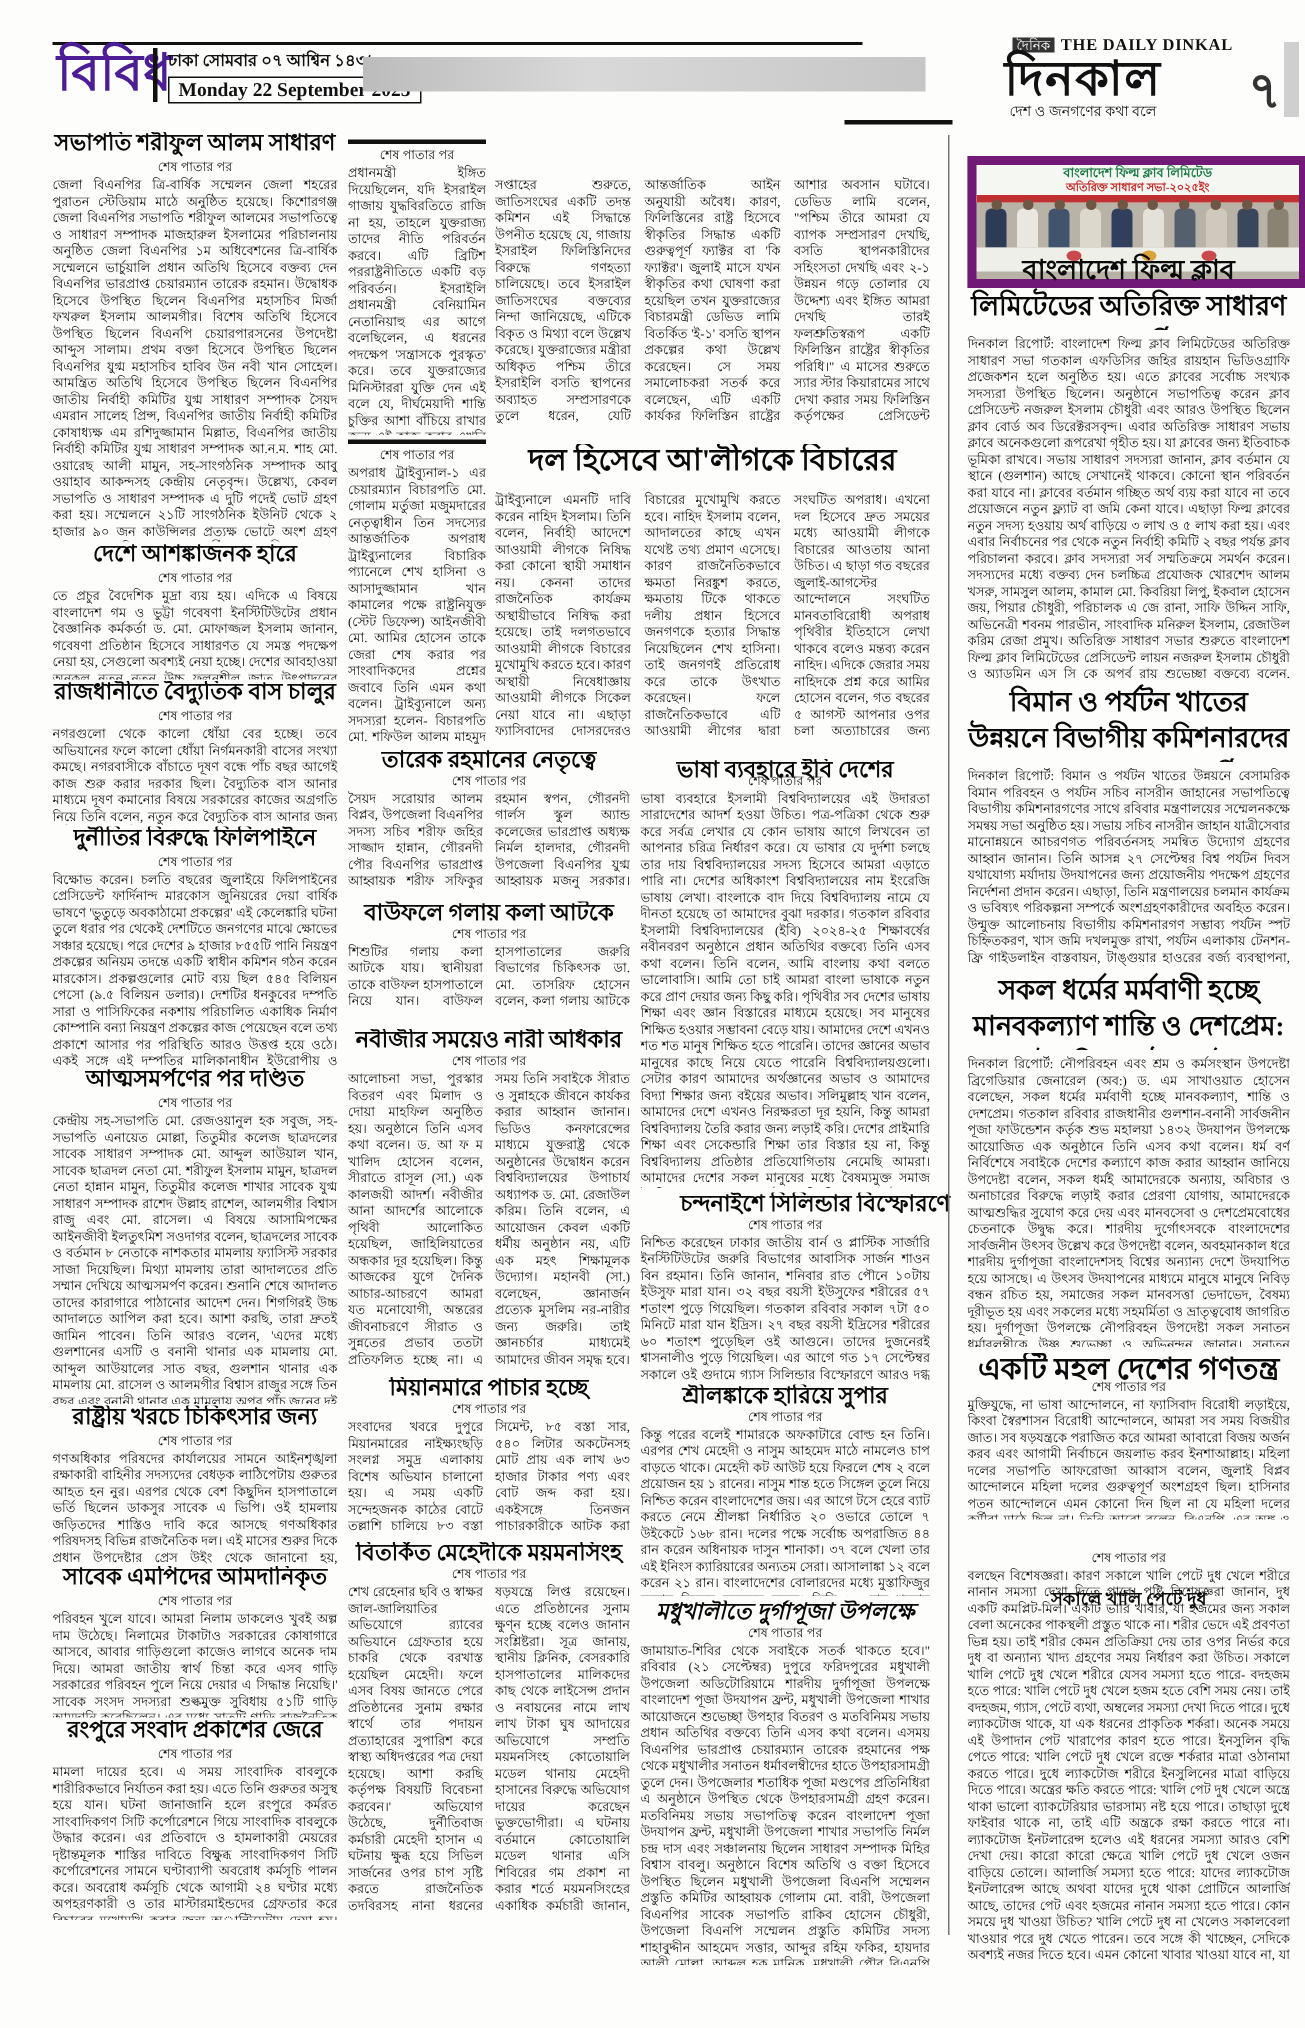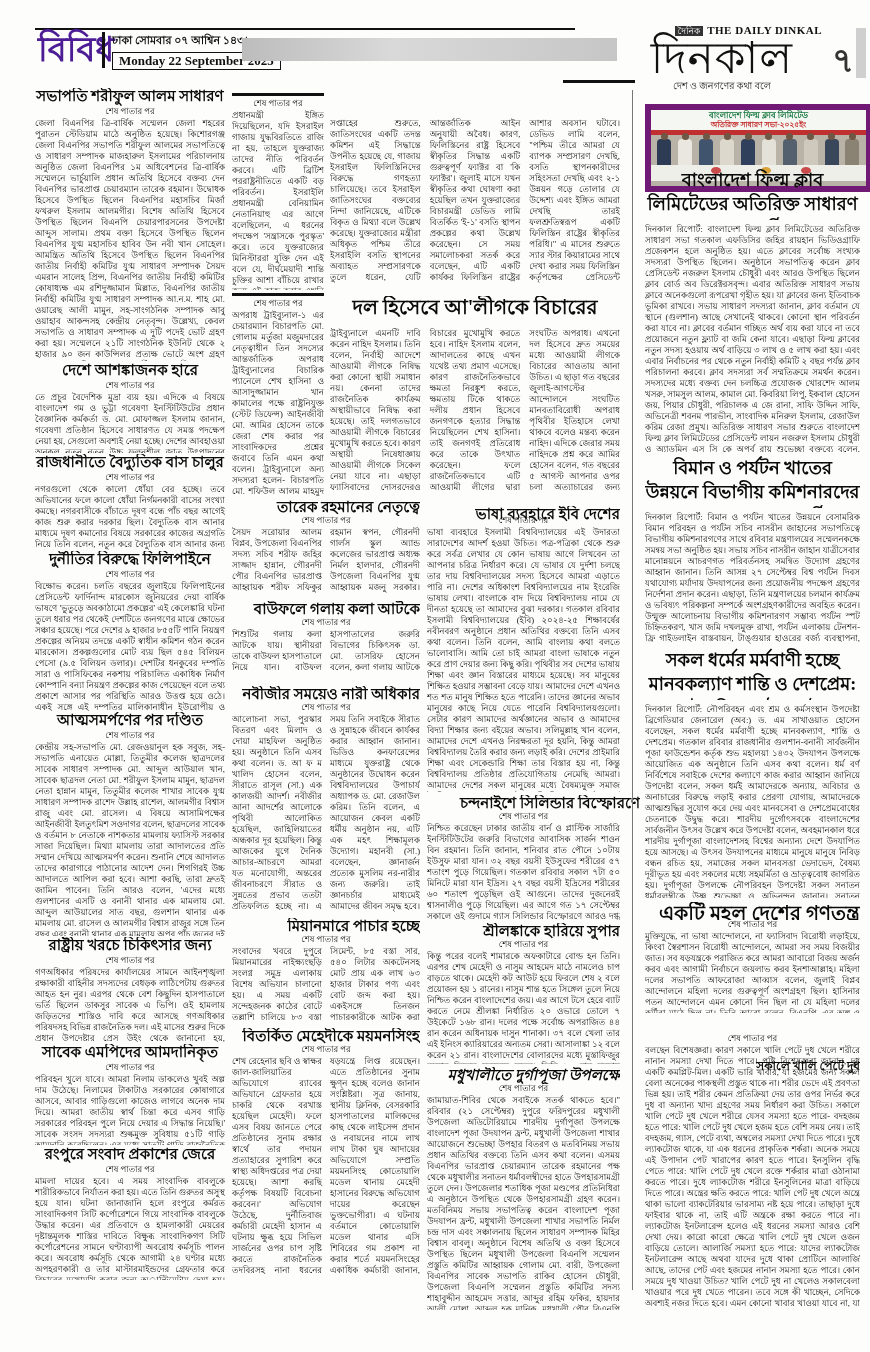--- a/index.html
+++ b/index.html
@@ -3,34 +3,34 @@
 <meta charset="utf-8">
 <style>
   html,body{margin:0;padding:0;background:#e8e8e4;}
   #page{position:relative;width:870px;height:1352px;background:#fdfdfb;margin:0 auto;
         font-family:"Liberation Serif","DejaVu Serif",serif;color:#111;overflow:hidden;}
   .abs{position:absolute;}
   .rule{background:#111;}
   
   .hl{font-weight:bold;text-align:center;line-height:1.12;overflow:hidden;color:#0a0a0a;}
   .hl-a{font-size:15px;}
-  .hl-m{font-size:15px;text-align:right;}
+  .hl-m{font-size:15px;}
   .hl-big{font-size:22px;}
   .hl-r{font-size:18px;line-height:1.35;}
   .sub{font-size:8.5px;text-align:center;line-height:1.1;overflow:hidden;}
   
   .bd{font-size:8.6px;line-height:1.28;text-align:justify;overflow:hidden;
       word-break:break-word;}
   .c2{column-count:2;column-gap:8px;}
   .c3{column-count:3;column-gap:9px;}
   
   #section-logo{font-size:34px;font-weight:bold;color:#4c1d95;line-height:1;}
   #date-bn{font-size:11px;font-weight:bold;}
   #date-en{font-size:13px;font-weight:bold;border:1.5px solid #111;padding:0 6px;display:inline-block;}
-  #brand-bn{font-size:44px;font-weight:normal;line-height:0.9;letter-spacing:1px;}
+  #brand-bn{font-size:32px;font-weight:bold;line-height:0.9;letter-spacing:1px;}
   #brand-en{font-size:11px;font-weight:bold;letter-spacing:.5px;}
   #brand-prefix{font-size:9px;background:#333;color:#fff;padding:0 3px;margin-right:4px;}
   #tagline{font-size:9.5px;}
   #page-num{font-size:34px;font-weight:bold;color:#333;}
   .graybar{background:linear-gradient(to right,#bcbcbc,#d9d9d9 40%,#c6c6c6);}
   
   #photo{background:#b9b2a6;overflow:hidden;}
   #photo .banner{background:#f4f7f2;text-align:center;padding-top:1px;}
   #photo .b1{color:#1c7a45;font-weight:bold;font-size:8.5px;line-height:1.15;}
   #photo .b2{color:#c22a2a;font-weight:bold;font-size:7.5px;line-height:1.1;}

